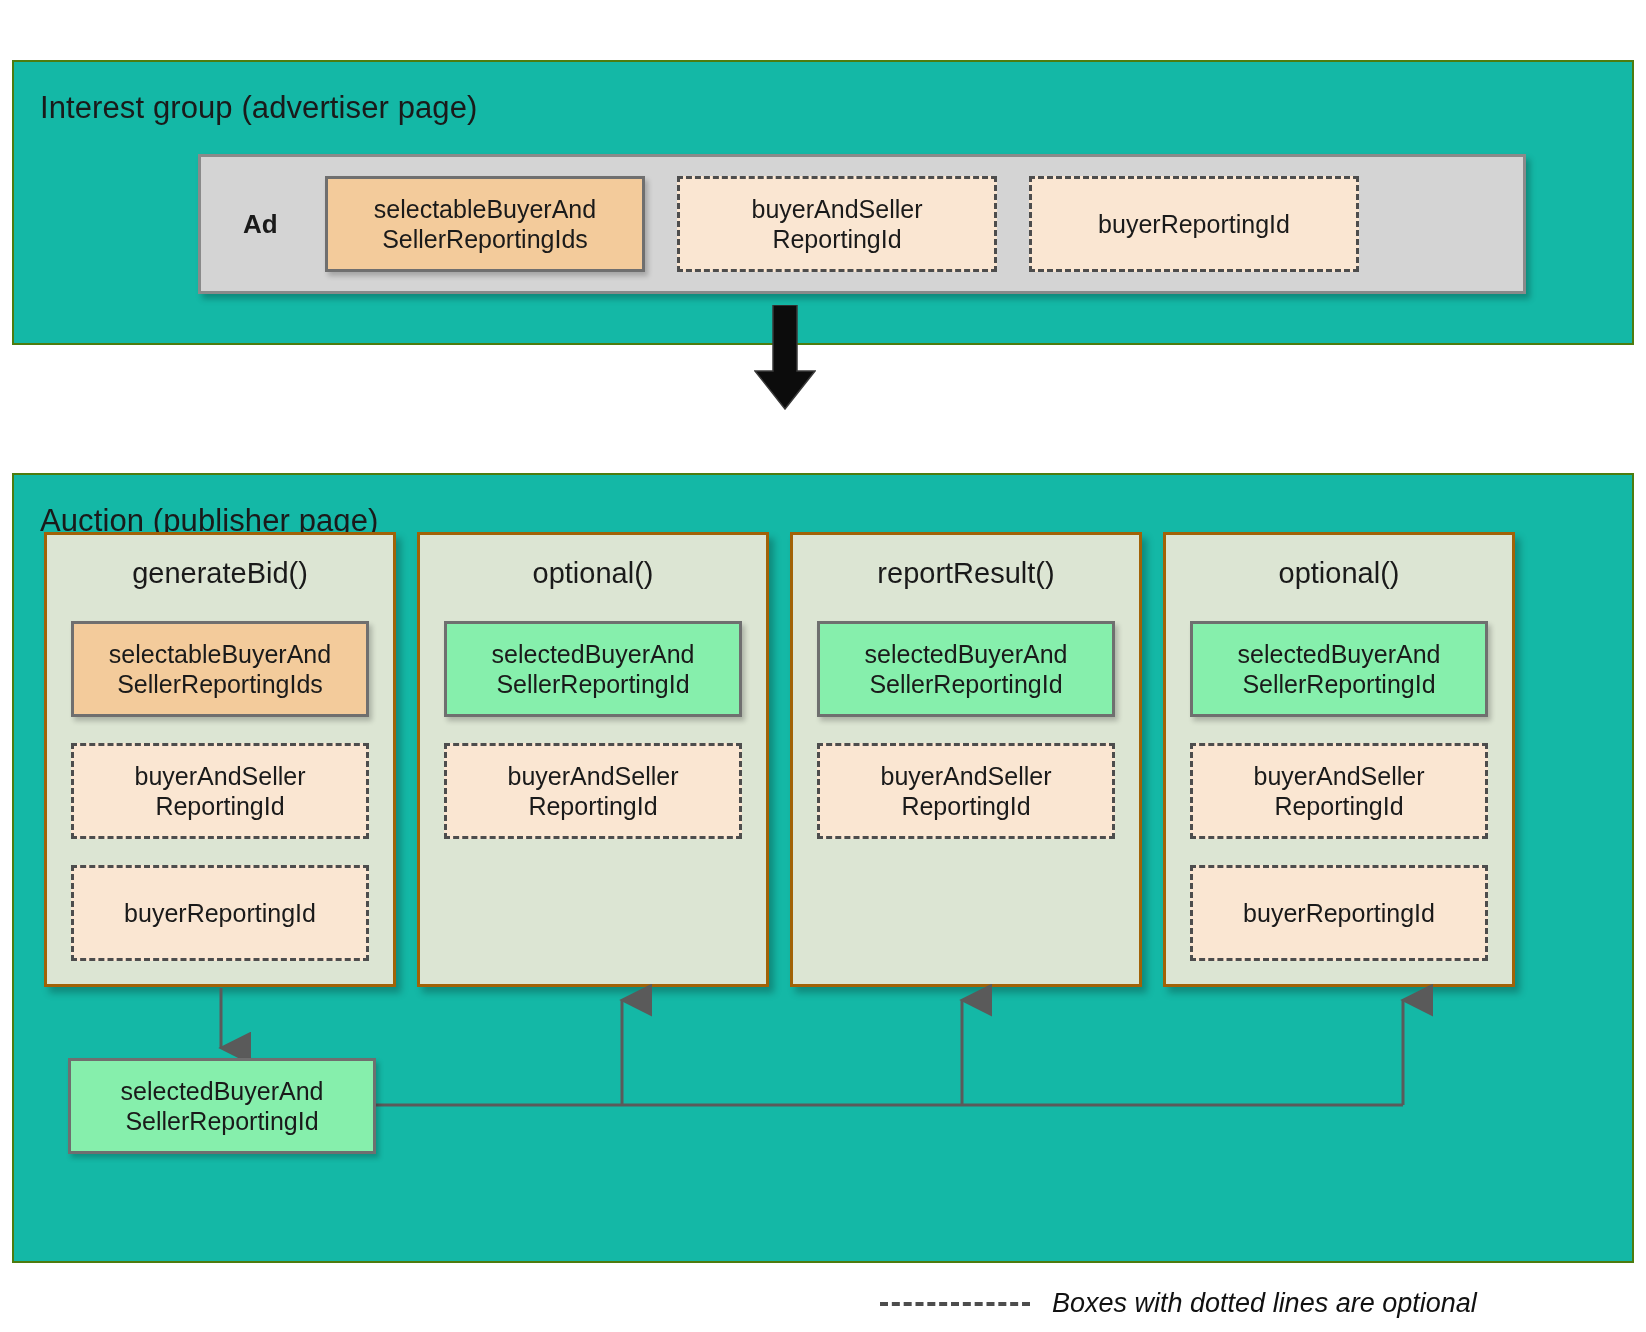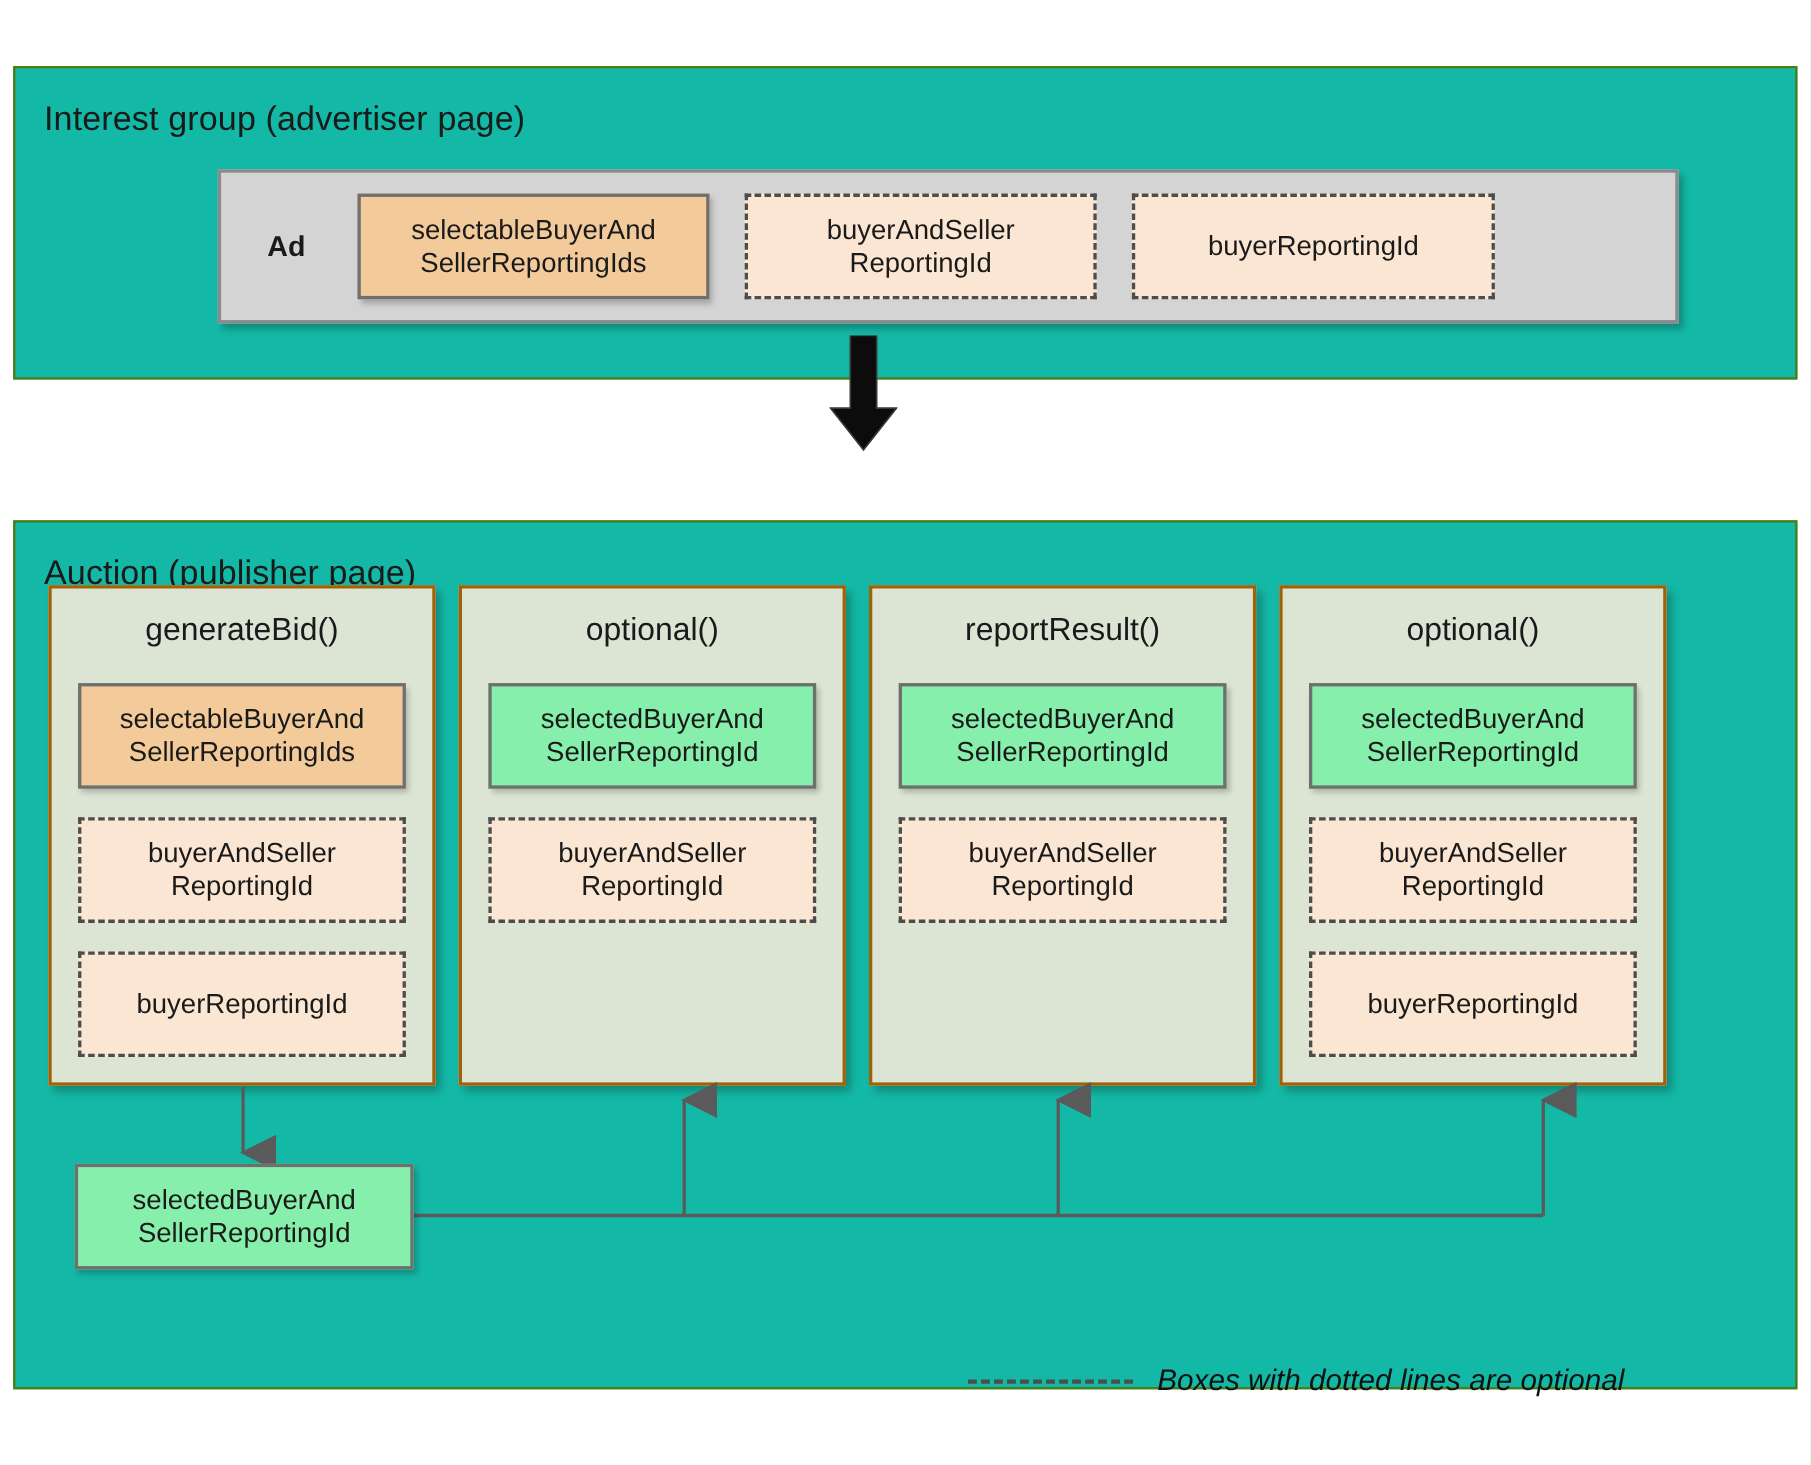--- a/index.html
+++ b/index.html
@@ -209,18 +209,18 @@
     <line x1="376" y1="1105" x2="1403" y2="1105" stroke="#5a5a5a" stroke-width="3"></line>
 
     <line x1="622" y1="1105" x2="622" y2="1000" stroke="#5a5a5a" stroke-width="3" marker-end="url(#arrow-up)"></line>
     <line x1="962" y1="1105" x2="962" y2="1000" stroke="#5a5a5a" stroke-width="3" marker-end="url(#arrow-up)"></line>
     <line x1="1403" y1="1105" x2="1403" y2="1000" stroke="#5a5a5a" stroke-width="3" marker-end="url(#arrow-up)"></line>
   </svg>
 
   <div class="chip chip-solid-dark" style="position:absolute; left:68px; top:1058px; width:308px; height:96px;">selectedBuyerAnd
 SellerReportingId</div>
 
-  <div class="legend" style="left:880px; top:1240px;">
+  <div class="legend" style="left:880px; top:1288px;">
     <div class="legend-dash"></div>
     <div class="legend-text">Boxes with dotted lines are optional</div>
   </div>
 
 </div>
 
 </body></html>

